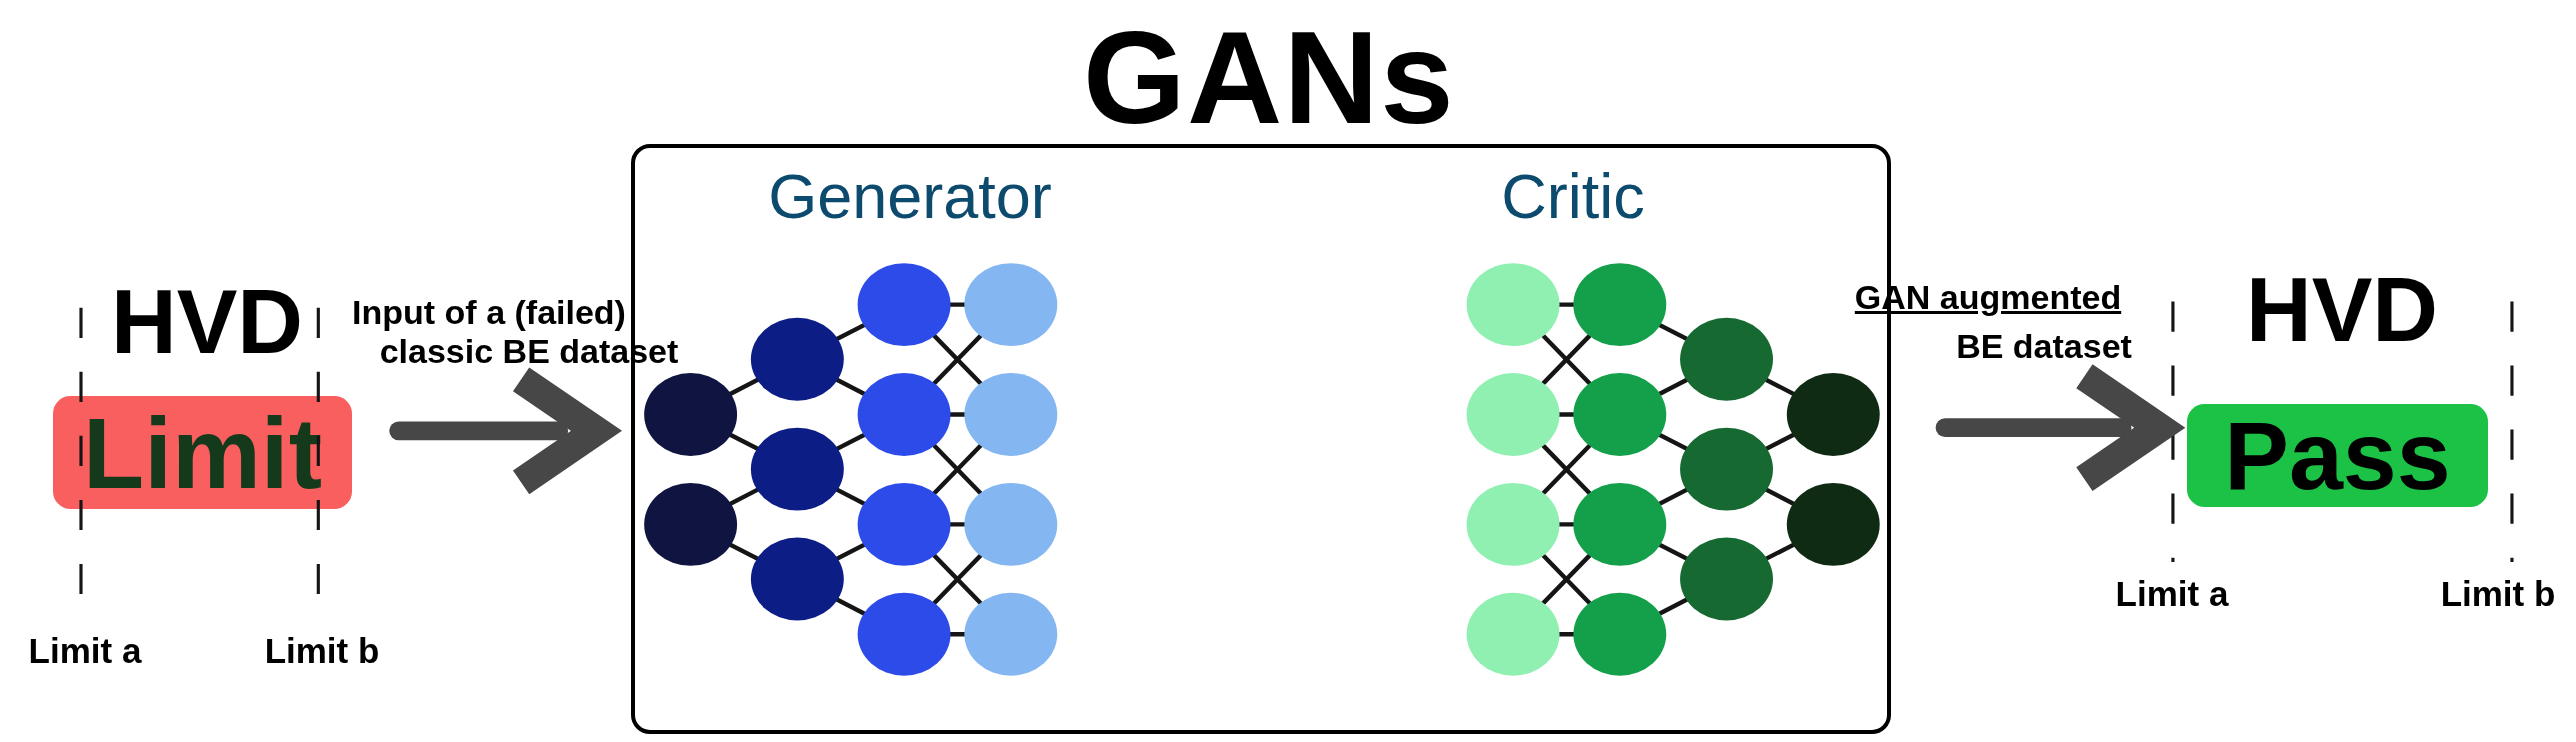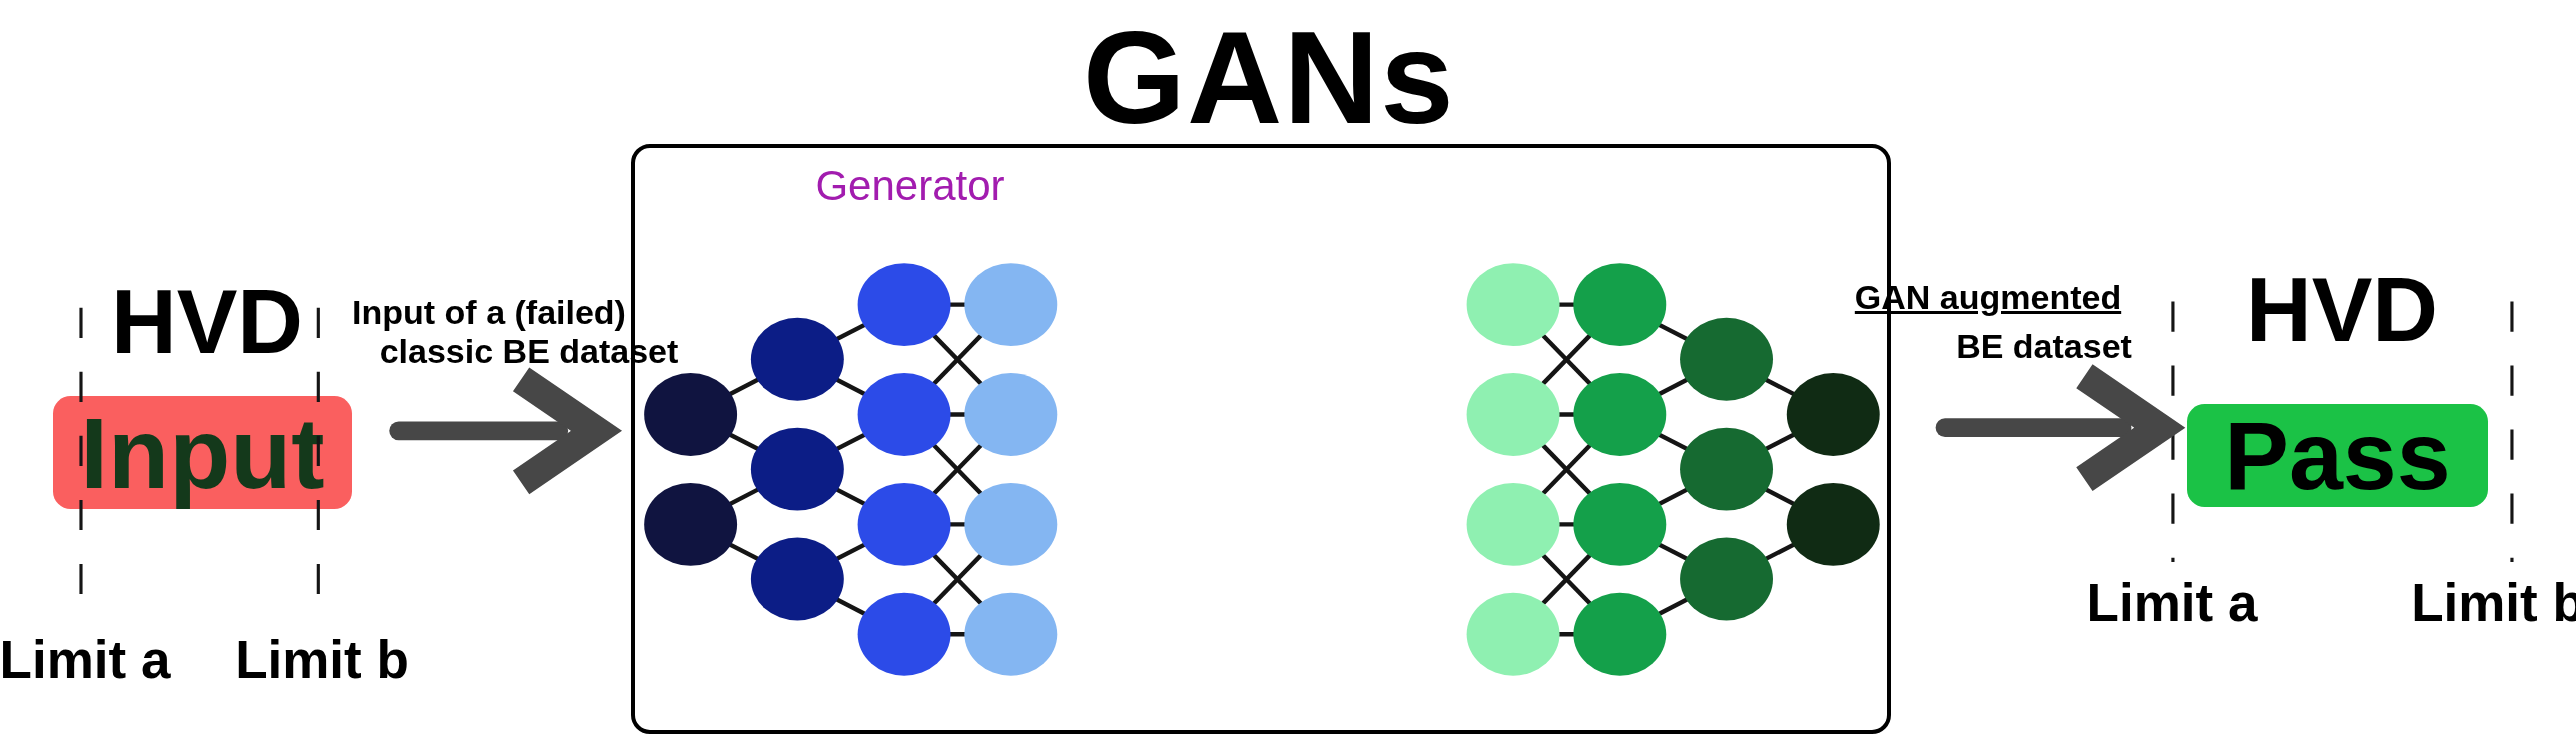--- a/index.html
+++ b/index.html
@@ -9,22 +9,22 @@
     font-family:"Liberation Sans",sans-serif;
   }
   .layer{position:absolute;inset:0;}
   .ctext{
     position:absolute;transform:translateX(-50%);
     white-space:nowrap;line-height:1;color:var(--ink,#000);
     font-weight:bold;text-align:center;
   }
   .title{font-size:132px;letter-spacing:1.3px;}
   .hvd{font-size:91px;}
-  .netlabel{font-size:42px;font-weight:normal;color:#a21caf;}
-  .limit{font-size:53px;}
+  .netlabel{font-size:63px;font-weight:normal;color:#0c4a6e;}
+  .limit{font-size:35px;}
   .caption{font-size:34px;}
   .statusbox{
     position:absolute;border-radius:17.6px;
     display:flex;align-items:center;justify-content:center;
   }
   .fail-box{background:var(--fail-bg,#fa5f5f);}
   .pass-box{background:var(--pass-bg,#1bc246);margin-top:27px;}
   .fail-text{font-size:100px;font-weight:bold;color:var(--fail-text,#14391b);line-height:1;}
   .pass-text{font-size:97px;font-weight:bold;color:var(--pass-text,#000);line-height:1;}
   .gan-box{
@@ -35,21 +35,21 @@
   svg{position:absolute;left:0;top:0;}
 </style>
 </head>
 <body style="--background: #FFFFFF; --ink: #000000; --line: #151515; --arrow: #474747; --box-border: #000000; --fail-bg: #FA5F5F; --fail-text: #14391B; --pass-bg: #1BC246; --pass-text: #000000;">
 
 <div class="layer">
 
   <div class="gan-box"></div>
 
   <div class="statusbox fail-box" style="left:53px;top:396px;width:299px;height:113px;">
-    <span class="fail-text">Input</span>
+    <span class="fail-text">Limit</span>
   </div>
 
   <div class="statusbox pass-box" style="left:2187px;top:377px;width:301px;height:103px;">
     <span class="pass-text">Pass</span>
   </div>
 
   <svg width="2576" height="743" viewBox="0 0 4103 1183">
       <line x1="129" y1="490" x2="129" y2="985" stroke="#151515" stroke-width="5" stroke-dasharray="48 54"></line>
       <line x1="507" y1="490" x2="507" y2="985" stroke="#151515" stroke-width="5" stroke-dasharray="48 54"></line>
       <line x1="3461" y1="480" x2="3461" y2="895" stroke="#151515" stroke-width="5" stroke-dasharray="48 54"></line>
@@ -129,20 +129,21 @@
   <div class="ctext title" style="left:1269px;top:12px;">GANs</div>
 
   <div class="ctext hvd" style="left:207px;top:276px;">HVD</div>
   <div class="ctext limit" style="left:85px;top:633px;">Limit a</div>
   <div class="ctext limit" style="left:322px;top:633px;">Limit b</div>
 
   <div class="ctext caption" style="left:489px;top:295px;">Input of a (failed)</div>
   <div class="ctext caption" style="left:489px;top:334px;margin-left:40px;">classic BE dataset</div>
 
   <div class="ctext netlabel" style="left:910px;top:165px;">Generator</div>
+  <div class="ctext netlabel" style="left:1573px;top:165px;">Critic</div>
 
   <div class="ctext caption" style="left:1988px;top:280px;text-decoration:underline;">GAN augmented</div>
   <div class="ctext caption" style="left:2044px;top:329px;">BE dataset</div>
 
   <div class="ctext hvd" style="left:2342px;top:264px;">HVD</div>
   <div class="ctext limit" style="left:2172px;top:576px;">Limit a</div>
   <div class="ctext limit" style="left:2498px;top:576px;">Limit b</div>
 
 </div>
 

